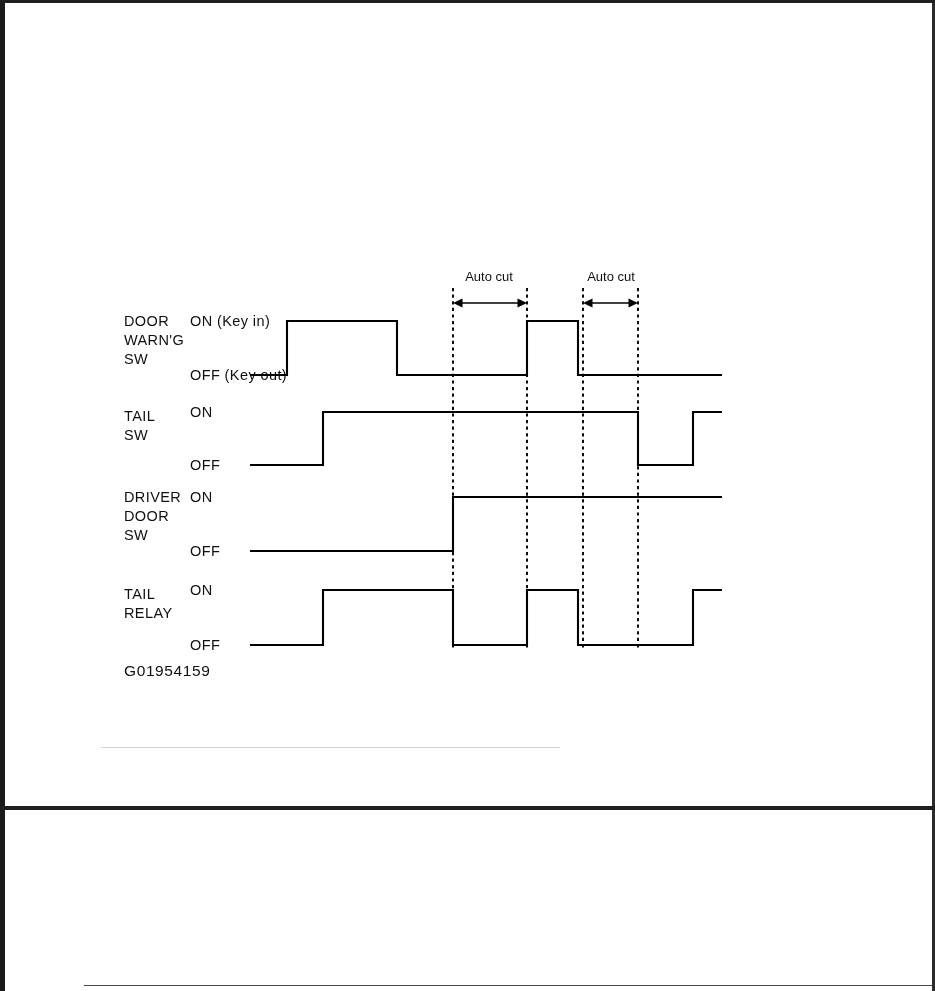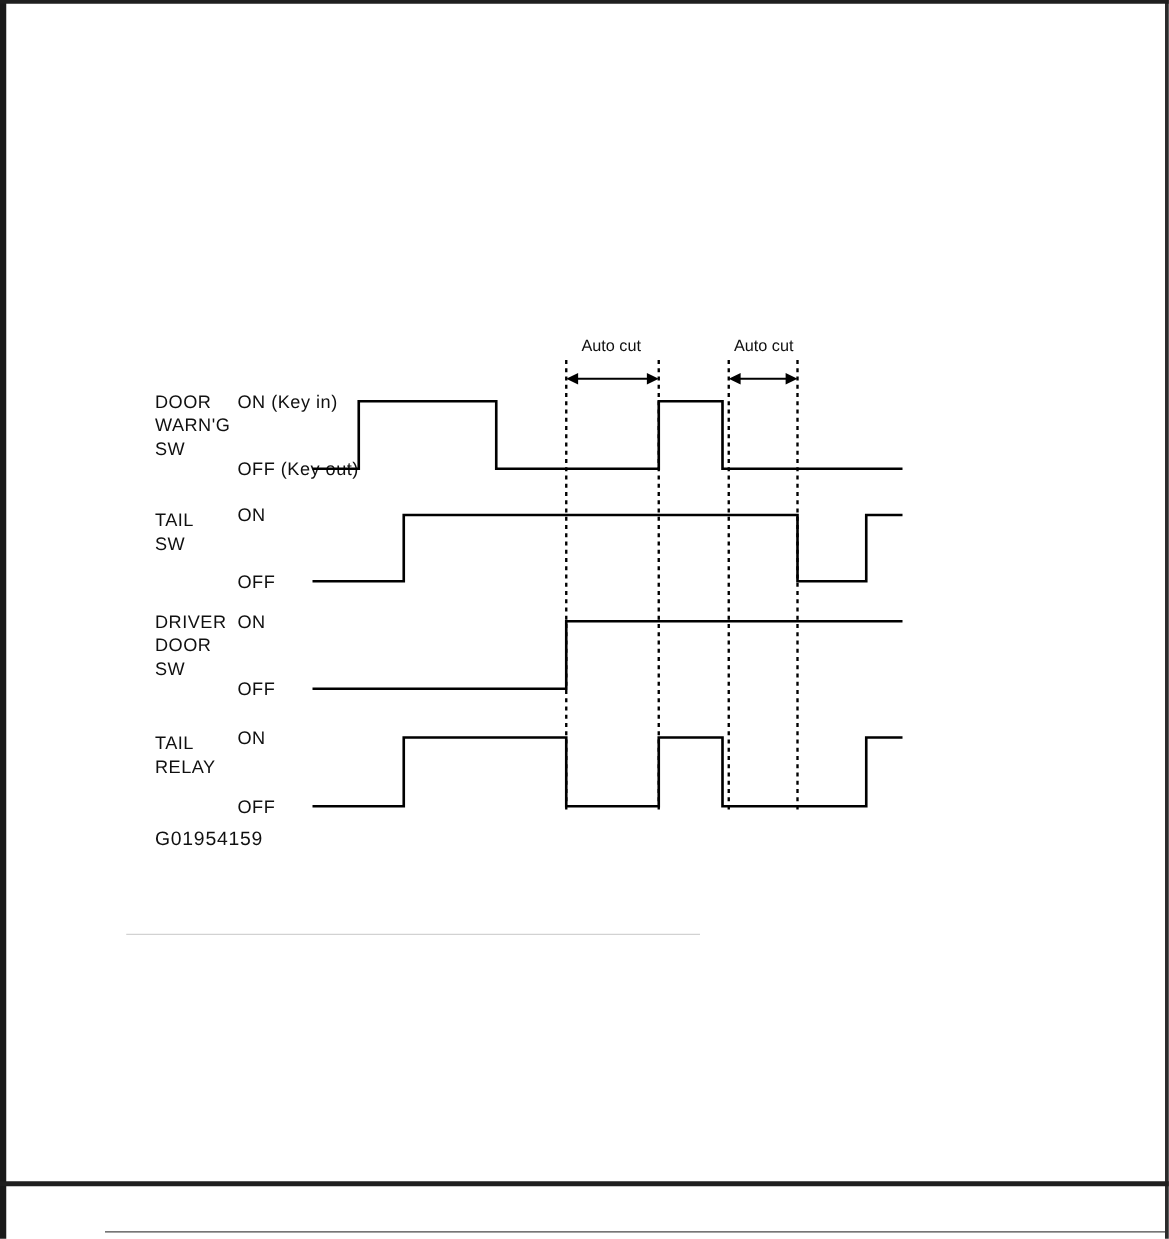--- a/index.html
+++ b/index.html
@@ -12,21 +12,21 @@
     width: 935px;
     height: 991px;
     position: relative;
     font-family: "Liberation Sans", "DejaVu Sans", sans-serif;
     overflow: hidden;
   }
   #page {
     position: absolute;
     left: 0; top: 0;
     width: 935px;
-    height: 949px;
+    height: 810px;
     background: #ffffff;
   }
   
   .edge-left {
     position: absolute;
     left: 0; top: 0;
     width: 5px;
     height: 991px;
     background: #1a1a1a;
   }

